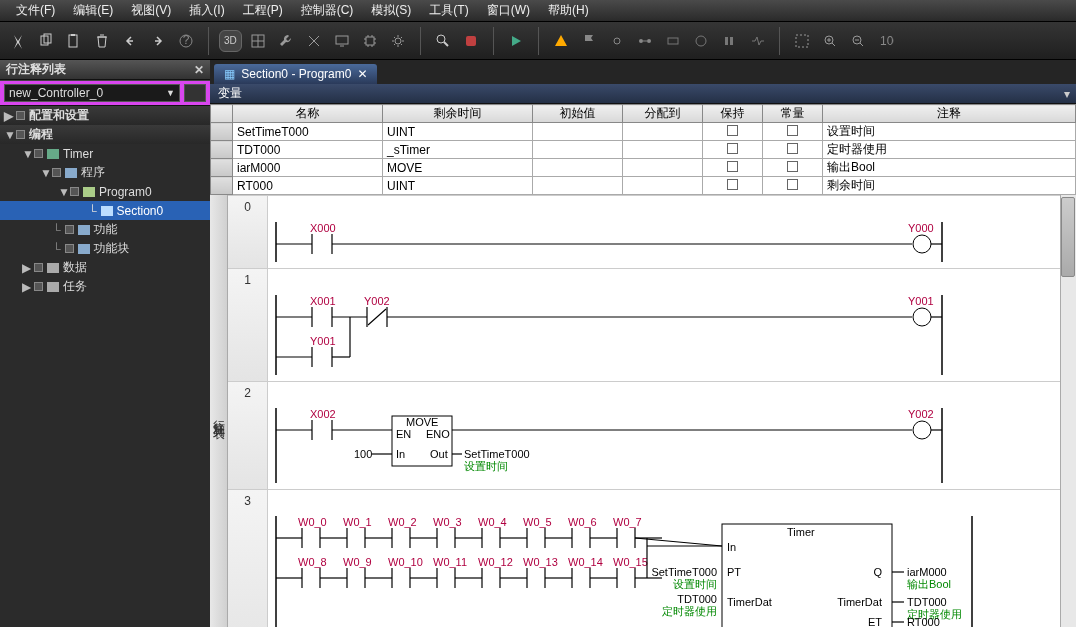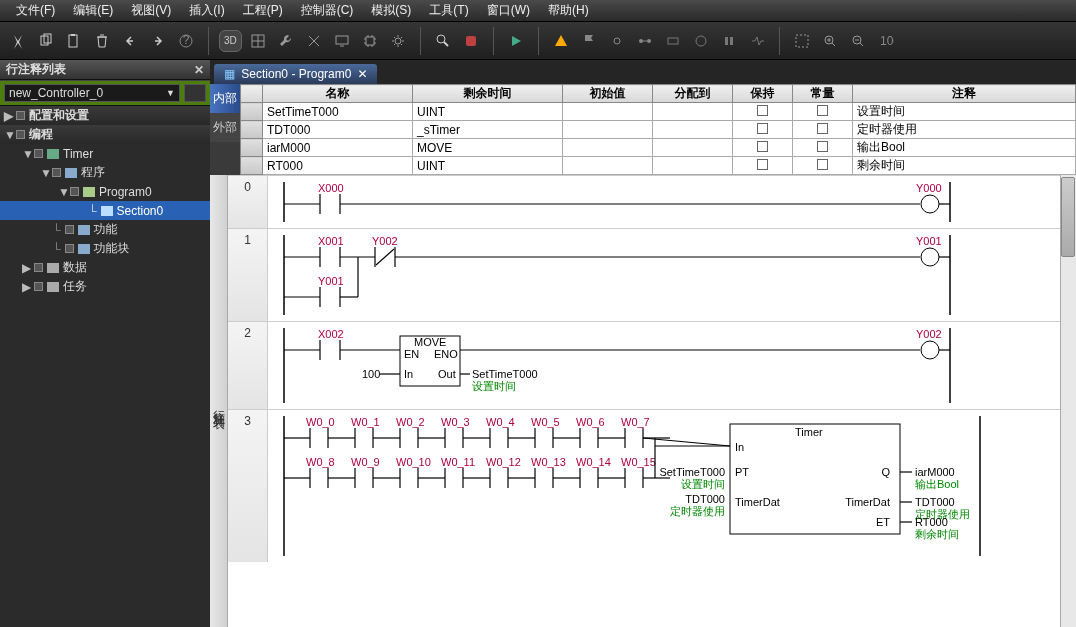--- a/index.html
+++ b/index.html
@@ -16,21 +16,21 @@
 .tsep { width: 1px; height: 28px; background: #555; margin: 0 6px; }
 .tbtn3d { background: #444; border: 1px solid #666; border-radius: 6px; padding: 0 4px; height: 22px; color: #ccc; font-size: 10px; display:flex;align-items:center;}
 
 
 .main { display: flex; height: calc(100% - 60px); }
 
 
 .left { width: 210px; background: #2d2d2d; display: flex; flex-direction: column; }
 .panel-title { background: linear-gradient(#555,#333); height: 20px; display: flex; align-items: center; justify-content: space-between; padding: 0 6px; font-weight: bold; border-bottom:1px solid #111;}
 .close-x { color: #ccc; }
-.ctrlrow { background: #4d7c0f; height: 26px; display: flex; align-items: center; padding: 0 4px; gap: 4px; border-bottom:1px solid #111;border-top:1px solid #444;}
+.ctrlrow { background: #d946ef; height: 26px; display: flex; align-items: center; padding: 0 4px; gap: 4px; border-bottom:1px solid #111;border-top:1px solid #444;}
 .combo { flex: 1; background: #1a1a1a; border: 1px solid #555; height: 18px; display: flex; align-items: center; justify-content: space-between; padding: 0 4px; color: #ddd; }
 .smallbtn { width: 22px; height: 18px; background: #333; border: 1px solid #555; }
 .tree { flex: 1; background: #2b2b2b; overflow: hidden; user-select:none;}
 .tnode { display: flex; align-items: center; height: 19px; padding-left: 4px; color: #ddd; gap: 4px; white-space:nowrap;}
 .tnode.root { background: linear-gradient(#3a3a3a,#282828); font-weight:bold;}
 .tnode .tri { width: 8px; display:inline-block; color:#bbb;}
 .tnode .sq { width: 9px; height: 9px; background: #555; border:1px solid #888; display:inline-block;}
 .tnode.sel { background: #2962b5; color: #fff; }
 .tnode .ico { width:12px; height:10px; display:inline-block; }
 
@@ -38,33 +38,33 @@
 .center { flex: 1; display: flex; flex-direction: column; background: #252525; }
 .tabbar { height: 24px; background: #252525; display: flex; align-items: flex-end; padding-left: 4px; gap: 4px;}
 .tab { background: linear-gradient(#4a6a9a,#2a3a5a); color: #fff; height: 20px; display: flex; align-items: center; padding: 0 10px; gap: 6px; border-top-left-radius:3px; border-top-right-radius:3px;}
 .subhdr { background: linear-gradient(#3a4a6a,#243046); height: 20px; display: flex; align-items: center; padding: 0 8px; color: #fff; position:relative; border-bottom:1px solid #111;}
 .subhdr::after { content:"▾"; position:absolute; right:6px; color:#ccc;}
 .varsect { display: flex; background: #3a3a3a; }
 .varsidetab { width: 30px; background: linear-gradient(90deg,#4774c0,#2a4a8a); color: #fff; display: flex; flex-direction: column; align-items: center; justify-content: center; writing-mode: horizontal-tb; font-size:12px; padding: 6px 0;}
 .varsidetab2 { width: 30px; background: #444; color: #ccc; display: flex; align-items: center; justify-content: center; font-size:12px; padding: 6px 0;}
 .vartblwrap { flex:1; }
 table.vartbl { width: 100%; border-collapse: collapse; background: #fff; color: #000; }
-table.vartbl th { background: linear-gradient(#f0f0f0,#d8d8d8); border: 1px solid #888; height: 14px; font-weight: bold; }
+table.vartbl th { background: linear-gradient(#f0f0f0,#d8d8d8); border: 1px solid #888; height: 14px; font-weight: normal; }
 table.vartbl td { border: 1px solid #aaa; height: 18px; padding: 0 4px; background:#fff;}
 table.vartbl td.rowhdr { background: linear-gradient(#e0e0e0,#c8c8c8); width:20px; border:1px solid #888;}
 .chkcell { text-align:center; }
 .chkcell .cb { display:inline-block; width:11px; height:11px; border:1px solid #666; background:#fff;}
 
 
 .ladderwrap { flex:1; display:flex; background:#fff; overflow:hidden;}
 .ladderside { width: 18px; background: linear-gradient(90deg,#e8e8e8,#d0d0d0); writing-mode: vertical-rl; text-align:center; color:#333; padding-top:8px; letter-spacing:2px; border-right:1px solid #aaa;}
 .ladder { flex:1; background:#fff; color:#000; position:relative; overflow:auto;}
 .rung { border-top:1px solid #ccc; display:flex; }
 .rungnum { width:40px; background:linear-gradient(#f4f4f4,#e4e4e4); text-align:center; padding-top:4px; color:#333; border-right:1px solid #ccc;}
-.rungbody { flex:1; position:relative; padding:6px 0 6px 12px; }
+.rungbody { flex:1; position:relative; padding:6px 0 6px 4px;margin-top:20px; }
 .rungbody svg { display:block; }
 .redtxt { fill:#b00040; font-size:11px; }
 .grntxt { fill:#008800; font-size:11px; }
 .blktxt { fill:#000; font-size:11px; }
 .rail { stroke:#000; stroke-width:1.5; }
 .wire { stroke:#000; stroke-width:1.2; }
 .scrolldummy { position:absolute; right:0; top:0; bottom:0; width:16px; background:#e8e8e8; border-left:1px solid #aaa;}
 .scrollthumb { position:absolute; right:1px; top:2px; width:14px; height:80px; background:linear-gradient(#ccc,#aaa); border:1px solid #888; border-radius:2px;}
 </style>
 </head>
@@ -324,26 +324,25 @@
   </div>
 
   <div class="center">
     <div class="tabbar">
       <div class="tab">
         <span style="color:#8cf;">▦</span>
         <span>Section0 - Program0</span>
         <span>✕</span>
       </div>
     </div>
+    <div class="subhdr">
+        <span>变量</span>
+      </div>
 
     <div class="varsect">
-      <div style="display:flex;flex-direction:column;">
-        <div class="varsidetab">内部</div>
-        <div class="varsidetab2">外部</div>
-      </div>
       <div class="vartblwrap">
         <table class="vartbl">
           <tbody>
               <tr>
             <th style="width:22px;"></th>
             <th style="width:150px;">名称</th>
             <th style="width:150px;">剩余时间</th>
             <th style="width:90px;">初始值</th>
             <th style="width:80px;text-align:center;">分配到</th>
             <th style="width:60px;">保持</th>

